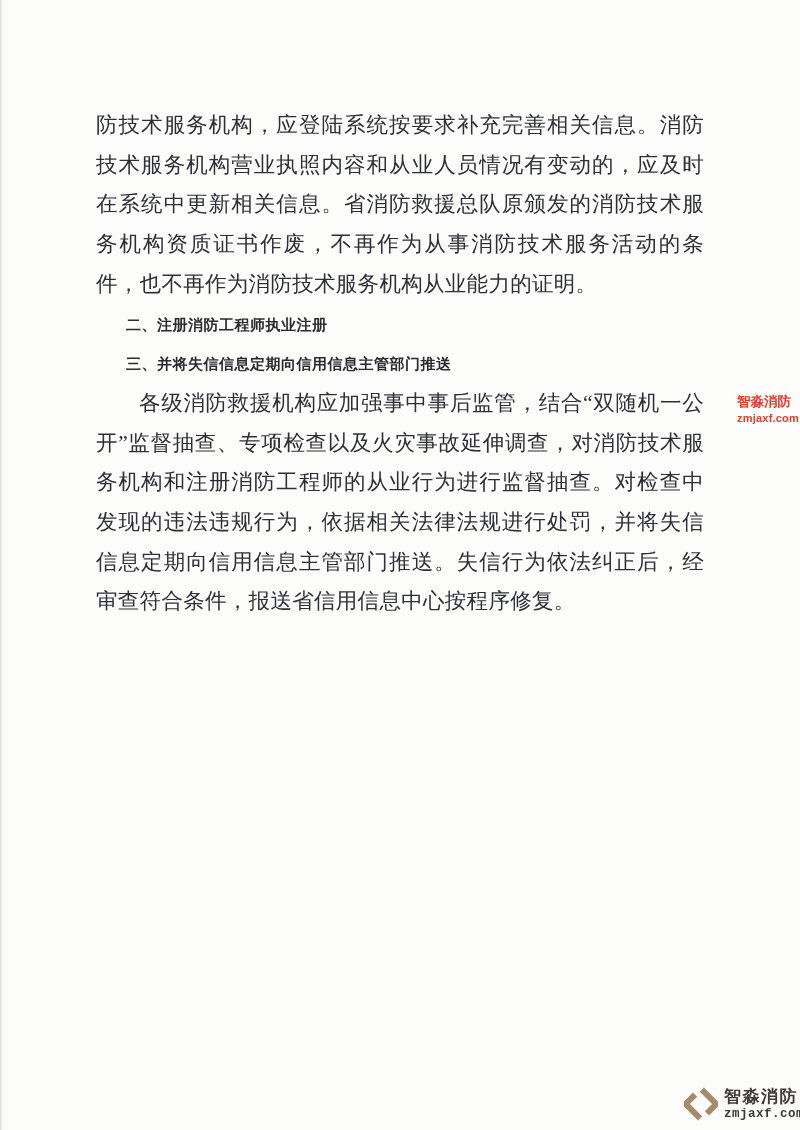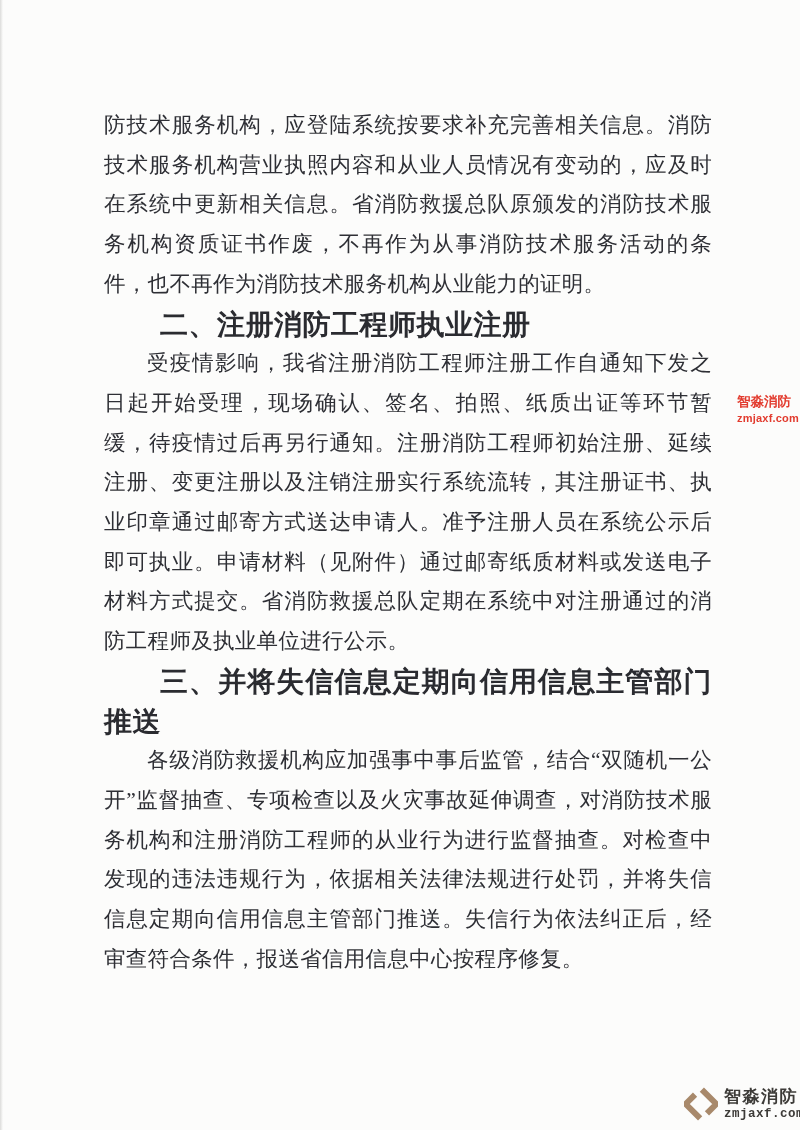--- a/index.html
+++ b/index.html
@@ -15,33 +15,33 @@
     overflow: hidden;
   }
   
   .page::before {
     content: "";
     position: absolute; left: 0; top: 0; bottom: 0; width: 3px;
     background: linear-gradient(to right, #dcdcda, rgba(220,220,218,0));
   }
   .content {
     position: absolute;
-    left: 104px; top: 106px; width: 608px;
+    left: 96px; top: 106px; width: 608px;
     font-size: 21.5px;
     line-height: 39.7px;
     color: #2e2f35;
     text-align: justify;
     letter-spacing: 0.3px;
   }
   .content p, .content h2 {
     margin: 0; padding: 0;
   }
   .para-indent { text-indent: 2em; }
   .sec-heading {
-    font-size: 28px;
+    font-size: 15px;
     font-weight: 700;
     text-indent: 2em;
     color: #2a2b30;
     letter-spacing: 0.5px;
     font-family: "Liberation Sans", "DejaVu Sans", sans-serif;
   }
   .watermark {
     position: absolute;
     right: 1px; top: 393px;
     text-align: left;
@@ -70,21 +70,20 @@
   .footer-logo .logo-domain { font-size: 12.5px; letter-spacing: 0.5px; font-family: "Liberation Mono", "DejaVu Sans Mono", monospace; }
 </style>
 </head>
 <body>
 
 <div class="page" style="background: rgb(252, 252, 251);">
 
   <div class="content" style="color: rgb(46, 47, 53);">
     <p class="para">防技术服务机构，应登陆系统按要求补充完善相关信息。消防技术服务机构营业执照内容和从业人员情况有变动的，应及时在系统中更新相关信息。省消防救援总队原颁发的消防技术服务机构资质证书作废，不再作为从事消防技术服务活动的条件，也不再作为消防技术服务机构从业能力的证明。</p>
     <h2 class="sec-heading">二、注册消防工程师执业注册</h2>
-    <p class="para para-indent">受疫情影响，我省注册消防工程师注册工作自通知下发之日起开始受理，现场确认、签名、拍照、纸质出证等环节暂缓，待疫情过后再另行通知。注册消防工程师初始注册、延续注册、变更注册以及注销注册实行系统流转，其注册证书、执业印章通过邮寄方式送达申请人。准予注册人员在系统公示后即可执业。申请材料（见附件）通过邮寄纸质材料或发送电子材料方式提交。省消防救援总队定期在系统中对注册通过的消防工程师及执业单位进行公示。</p>
     <h2 class="sec-heading">三、并将失信信息定期向信用信息主管部门推送</h2>
     <p class="para para-indent">各级消防救援机构应加强事中事后监管，结合“双随机一公开”监督抽查、专项检查以及火灾事故延伸调查，对消防技术服务机构和注册消防工程师的从业行为进行监督抽查。对检查中发现的违法违规行为，依据相关法律法规进行处罚，并将失信信息定期向信用信息主管部门推送。失信行为依法纠正后，经审查符合条件，报送省信用信息中心按程序修复。</p>
   </div>
 
   <div class="watermark" style="color: rgb(226, 59, 46);">
     <div class="wm-brand">智淼消防</div>
     <div class="wm-domain">zmjaxf.com</div>
   </div>
 
   <div class="footer-logo">

